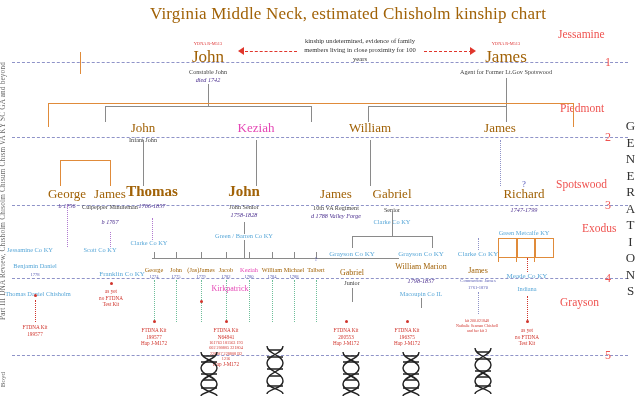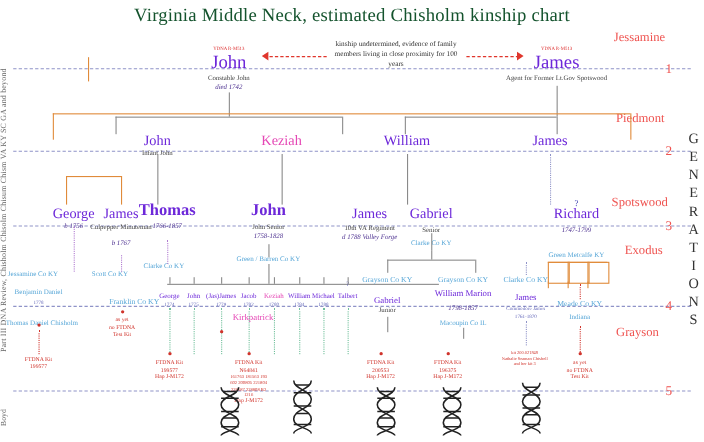--- a/index.html
+++ b/index.html
@@ -5,22 +5,22 @@
   html,body{margin:0;padding:0;background:#ffffff;}
   body{width:640px;height:402px;overflow:hidden;
        font-family:"Liberation Serif", serif;
        -webkit-font-smoothing:none;}
   #chart{position:relative;width:640px;height:402px;background:#fff;}
 
   .abs{position:absolute;}
   .ctr{transform:translateX(-50%);text-align:center;white-space:nowrap;}
 
   
-  .title{font-size:17px;color:#14532d;letter-spacing:.2px;
-         font-family:"Liberation Serif", serif;}
+  .title{font-size:17px;color:#a16207;letter-spacing:.2px;
+         font-family:"Liberation Serif", serif;margin-left:28px;}
 
   
   .era{color:#ef5350;font-size:11.5px;white-space:nowrap;}
   .gennum{color:#ef5350;font-size:12px;}
   .gentitle{position:absolute;right:2px;top:118px;
             font-size:13px;letter-spacing:1.5px;color:#333;
             writing-mode:vertical-rl;text-orientation:upright;
             font-family:"Liberation Serif", serif;}
 
   
@@ -29,21 +29,21 @@
 
   
   .sidecap{position:absolute;left:-1px;top:62px;
            writing-mode:vertical-rl;transform:rotate(180deg);
            font-size:7.2px;color:#666;white-space:nowrap;letter-spacing:.2px;}
   .sidecap2{position:absolute;left:-1px;top:372px;
            writing-mode:vertical-rl;transform:rotate(180deg);
            font-size:7px;color:#666;white-space:nowrap;}
 
   
-  .nm{color:#6d28d9;white-space:nowrap;}
+  .nm{color:#a16207;white-space:nowrap;}
   .nm.g1{font-size:17px;}
   .nm.g2{font-size:13px;}
   .nm.g3{font-size:13px;}
   .nm.g3b{font-size:15px;font-weight:bold;}
   .nm.kez{color:#e547b5;}
   .nm.kezs{color:#e547b5;}
   .nm.g4{font-size:6.3px;}
   .nm.g4b{font-size:8px;}
 
   .sub{color:#444;font-size:6.2px;white-space:nowrap;}
@@ -93,21 +93,21 @@
   <div class="rule" style="top:205px;"></div>
   <div class="rule" style="top:278px;"></div>
   <div class="rule" style="top:355px;"></div>
 
   <div class="abs era" style="left:558px;top:28px;">Jessamine</div>
   <div class="abs gennum" style="left:605px;top:55px;">1</div>
   <div class="abs era" style="left:560px;top:102px;">Piedmont</div>
   <div class="abs gennum" style="left:605px;top:130px;">2</div>
   <div class="abs era" style="left:556px;top:178px;">Spotswood</div>
   <div class="abs gennum" style="left:605px;top:198px;">3</div>
-  <div class="abs era" style="left:568px;top:222px;">Exodus</div>
+  <div class="abs era" style="left:582px;top:222px;">Exodus</div>
   <div class="abs gennum" style="left:605px;top:271px;">4</div>
   <div class="abs era" style="left:560px;top:296px;">Grayson</div>
   <div class="abs gennum" style="left:605px;top:348px;">5</div>
 
   <div class="gentitle">GENERATIONS</div>
 
   <div class="abs note" style="left:300px;top:37px;width:120px;">kinship undetermined, evidence of family members living in close proximity for 100 years</div>
 
   <div class="arrowline" style="left:245px;top:51px;width:52px;"></div>
   <div class="tri-l" style="left:238px;top:47px;"></div>

